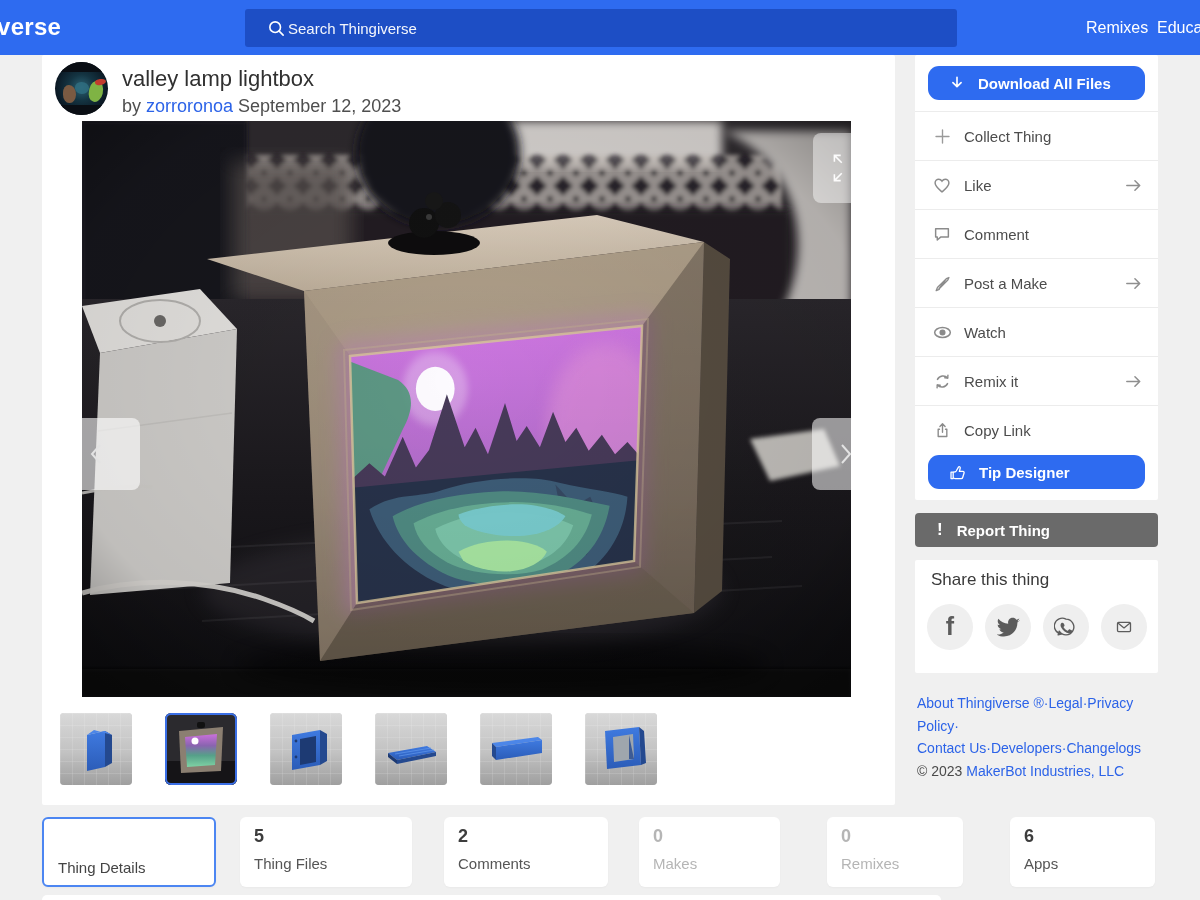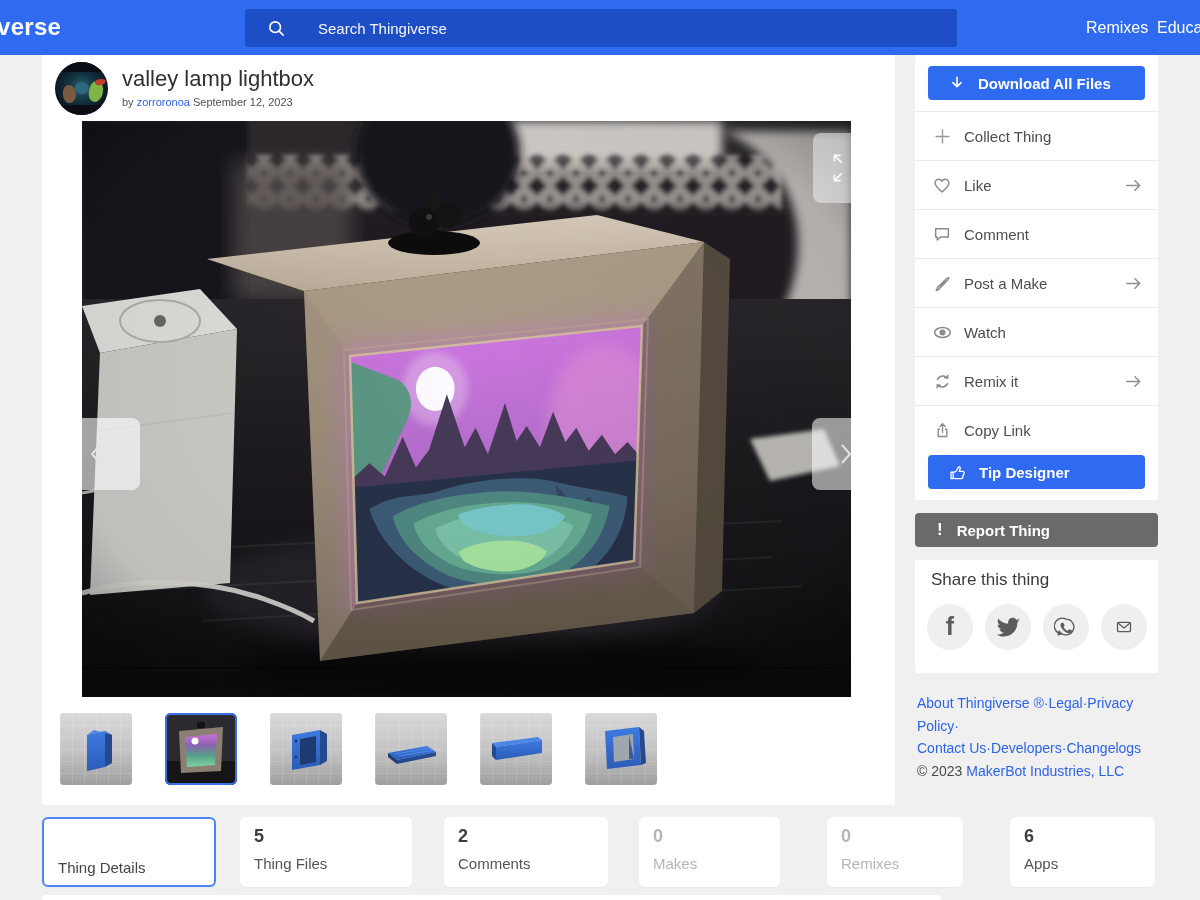--- a/index.html
+++ b/index.html
@@ -6,55 +6,55 @@
   body{width:1200px;height:900px;overflow:hidden;background:#f0f0f0;
        font-family:"Liberation Sans", sans-serif;-webkit-font-smoothing:antialiased;}
   #screen{position:relative;width:1200px;height:900px;overflow:hidden;text-decoration:underline;}
 
   
   .header{position:absolute;left:0;top:0;width:1200px;height:55px;background:#2e6bf0;overflow:hidden;}
   .logo{position:absolute;left:-3px;top:13px;color:#fff;font-size:24px;font-weight:700;letter-spacing:.3px;}
   .searchbox{position:absolute;left:245px;top:9px;width:712px;height:38px;background:#1d4ec5;border-radius:3px;
              display:flex;align-items:center;}
   .searchbox svg{margin-left:22px;}
-  .searchbox input{background:transparent;border:none;outline:none;color:#7dd3fc;font-size:15px;margin-left:30px;width:560px;
+  .searchbox input{background:transparent;border:none;outline:none;color:#7dd3fc;font-size:15px;margin-left:0;width:560px;
                    font-family:"Liberation Sans",sans-serif;}
   .searchbox input::placeholder{color:rgba(255,255,255,.95);}
   .nav-item{position:absolute;top:19px;color:#fff;font-size:16px;font-weight:500;white-space:nowrap;}
 
   
   .card{position:absolute;background:#fff;border-radius:2px;}
   .main-card{left:42px;top:55px;width:853px;height:750px;}
   .side-card1{left:915px;top:55px;width:243px;height:445px;}
   .share-card{left:915px;top:560px;width:243px;height:113px;}
 
   
   .avatar{position:absolute;left:13px;top:7px;width:53px;height:53px;border-radius:50%;overflow:hidden;
           background:radial-gradient(circle at 50% 48%, #2c6274 0%, #143442 34%, #0a1520 72%, #070c12 100%);}
   .avatar .band{position:absolute;left:0;width:100%;height:10px;background:#0a0e14;}
   .avatar .blob{position:absolute;border-radius:45% 55% 50% 50%;}
   .thing-title{position:absolute;left:80px;top:11px;font-size:22px;font-weight:500;color:#303030;}
-  .thing-byline{position:absolute;left:80px;top:41px;font-size:11px;color:#4f4f4f;}
+  .thing-byline{position:absolute;left:80px;top:41px;font-size:18px;color:#4f4f4f;}
   .thing-byline .author{color:#2c63e8;}
 
   
   .photo{position:absolute;left:40px;top:66px;width:769px;height:576px;background:#141316;overflow:hidden;}
   .overlay-btn{position:absolute;background:rgba(255,255,255,.45);border-radius:8px;border:none;cursor:pointer;
                display:flex;align-items:center;justify-content:center;padding:0;}
   .expand-btn{left:771px;top:78px;width:67px;height:70px;}
   .prev-btn{left:10px;top:363px;width:88px;height:72px;background:rgba(255,255,255,.6);}
   .next-btn{left:770px;top:363px;width:68px;height:72px;background:rgba(255,255,255,.55);}
 
   
   .thumb{position:absolute;top:658px;width:72px;height:72px;border-radius:4px;overflow:hidden;padding:0;border:none;
          cursor:pointer;background:#c9c9c9;}
   .thumb.selected{outline:2px solid #3b6fe6;outline-offset:-2px;border-radius:6px;}
 
   
-  .blue-btn{position:absolute;left:13px;width:217px;height:34px;background:#2e6bf0;border:none;border-radius:4px;
+  .blue-btn{position:absolute;left:13px;width:217px;height:34px;background:#2e6bf0;border:none;border-radius:11px;
             color:#fff;font-size:15px;font-weight:600;display:flex;align-items:center;cursor:pointer;
             font-family:"Liberation Sans",sans-serif;}
   .blue-btn svg{margin:0 12px 0 14px;}
   .dl-btn{top:11px;}
   .tip-btn{top:400px;}
   .action-list{position:absolute;left:0;top:56px;width:243px;}
   .action-row{position:relative;height:48px;border-top:1px solid #ececec;display:flex;align-items:center;cursor:pointer;}
   .action-row .a-icon{width:24px;margin-left:15px;display:flex;justify-content:center;}
   .action-row .a-label{margin-left:10px;font-size:15px;color:#4c4c4c;}
   .action-row .a-arrow{position:absolute;right:14px;top:14px;}

